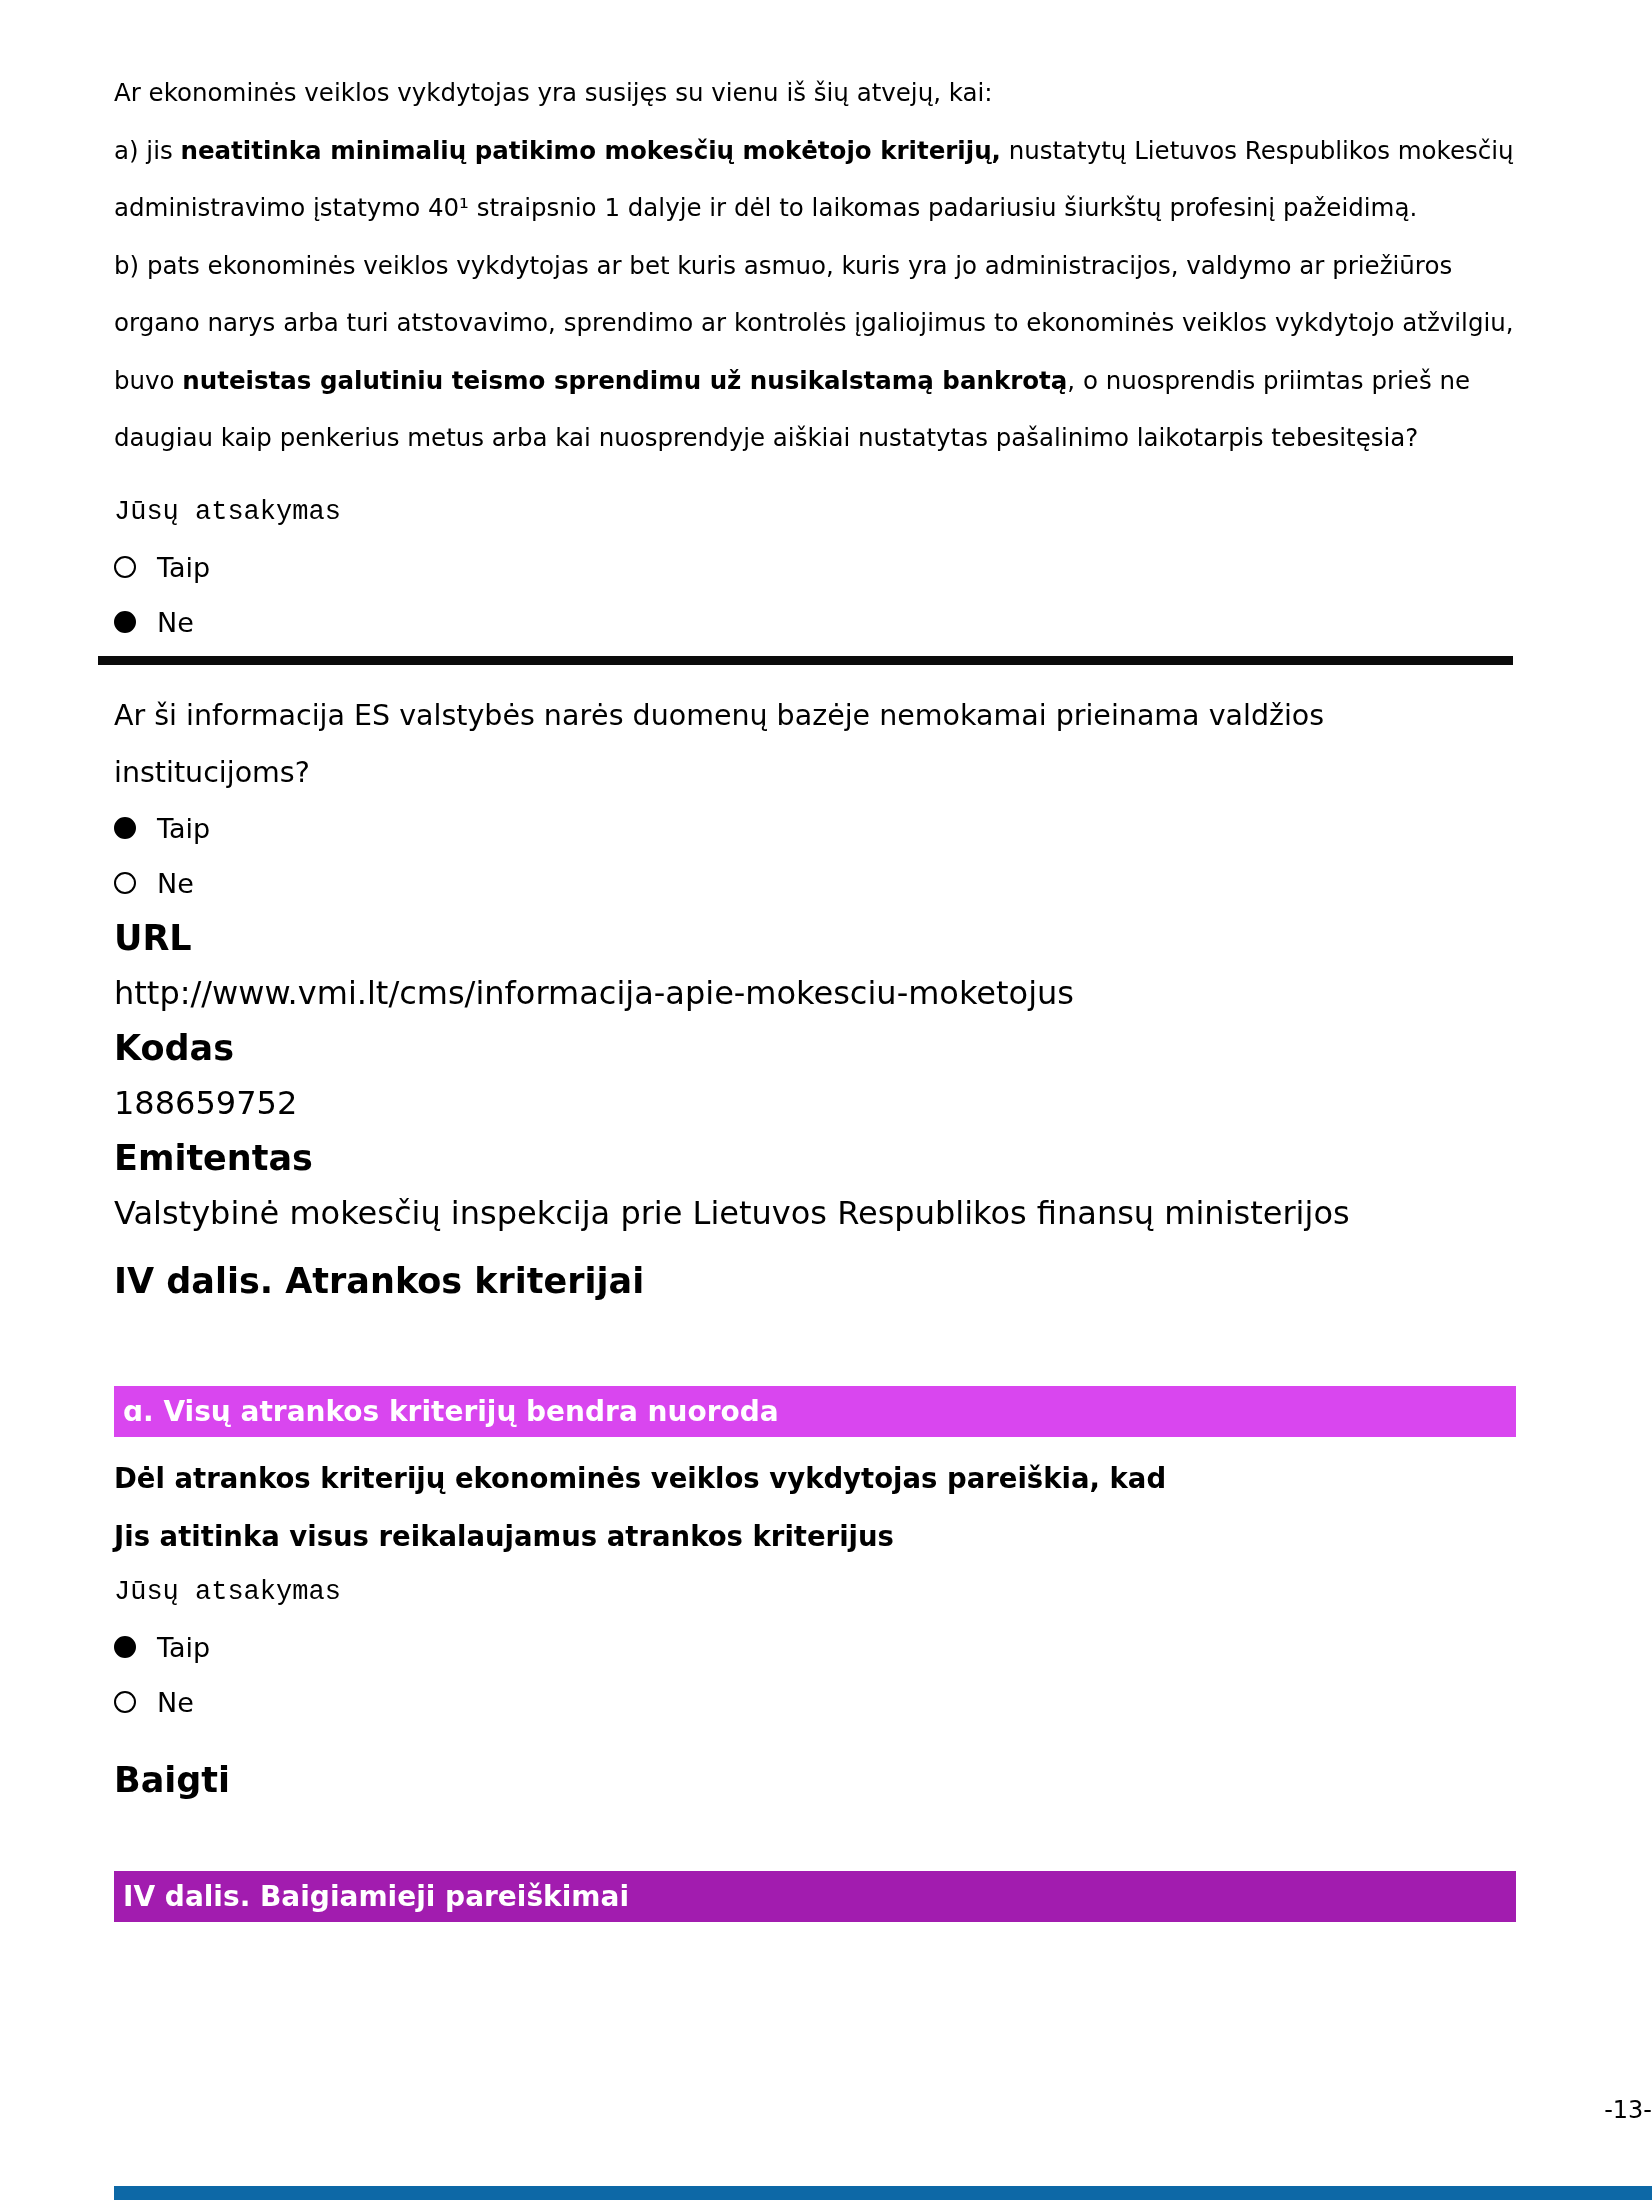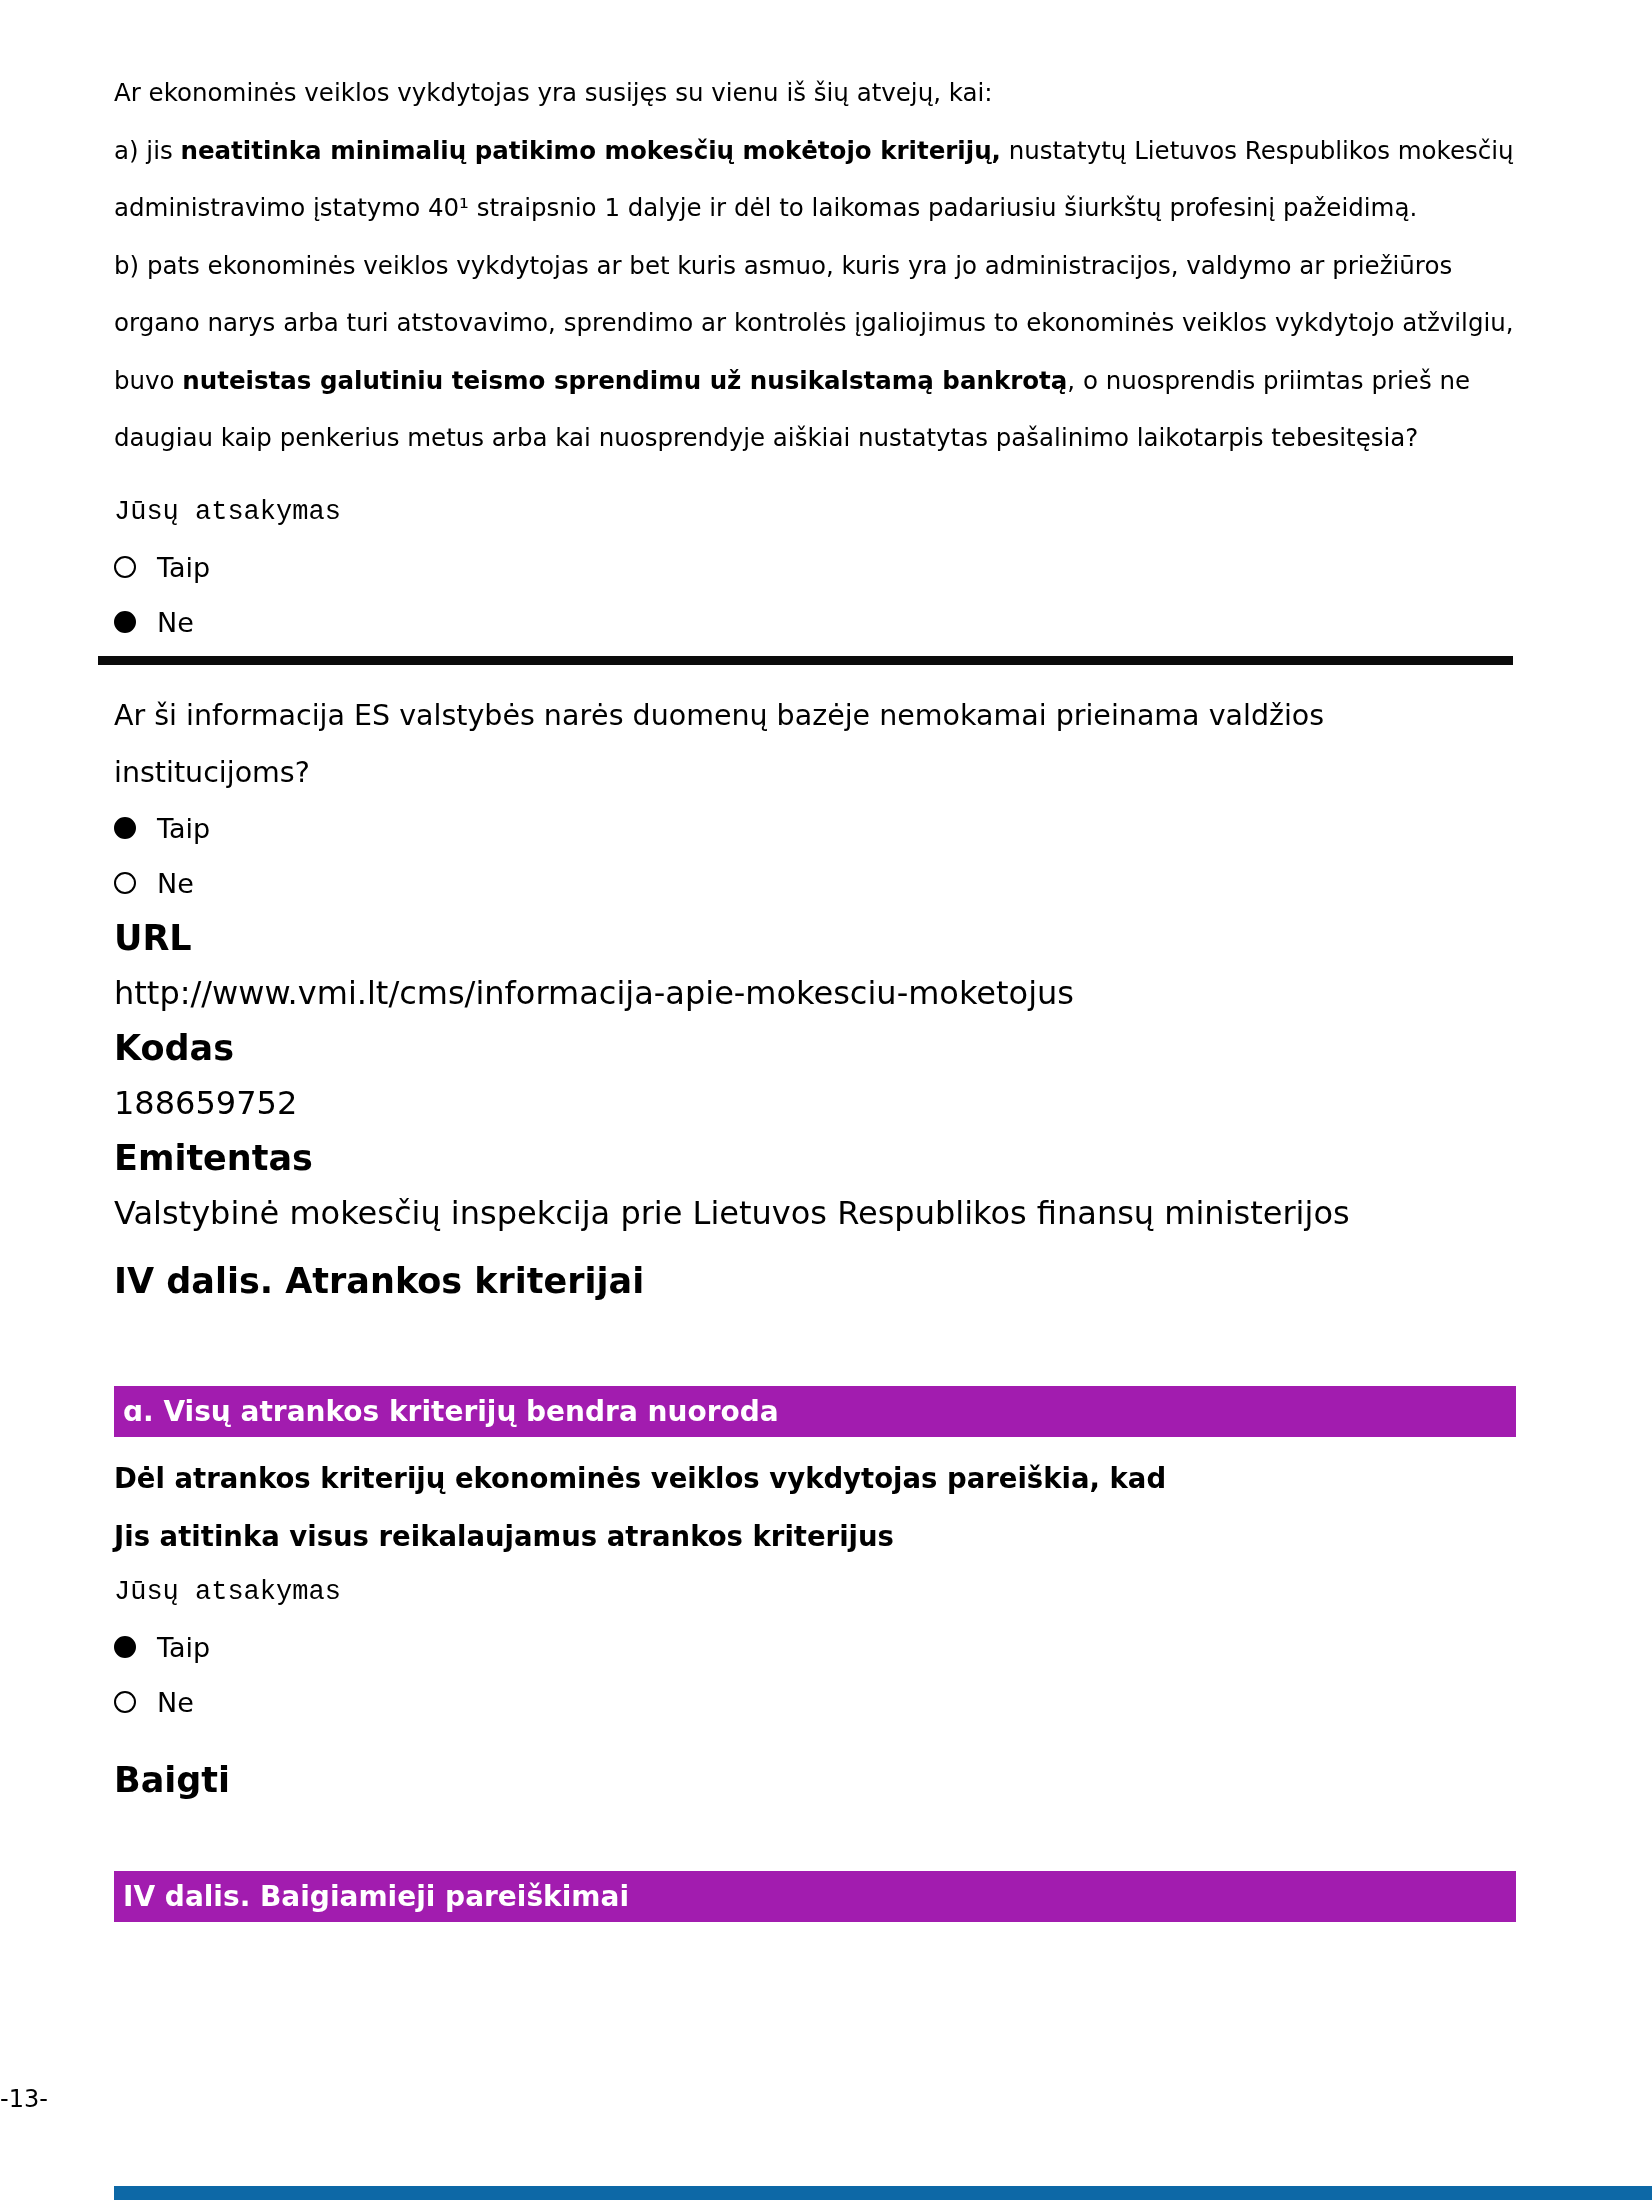--- a/index.html
+++ b/index.html
@@ -48,22 +48,22 @@
     height:51px; display:flex; align-items:center;
     color:#fff; font-weight:700; font-size:28px;
     padding-left:9px; width:100%;
   }
   .banner-1 { margin-top:83px; }
   .banner-2 { margin-top:69px; }
 
   .statement { font-size:27.5px; line-height:58px; font-weight:700; margin-top:12px; }
 
   .page-number {
-    position:absolute; left:0; bottom:87px; width:100%;
-    text-align:left; font-size:24px;
+    position:absolute; left:0; bottom:76px; width:100%;
+    text-align:right; font-size:24px;
   }
   .bottom-strip {
     position:absolute; left:114px; right:0; bottom:0; height:14px;
   }
 </style>
 </head>
 <body>
 
 <div class="page">
 
@@ -104,21 +104,21 @@
   <div class="field-value">http://www.vmi.lt/cms/informacija-apie-mokesciu-moketojus</div>
 
   <div class="field-label">Kodas</div>
   <div class="field-value">188659752</div>
 
   <div class="field-label">Emitentas</div>
   <div class="field-value">Valstybinė mokesčių inspekcija prie Lietuvos Respublikos finansų ministerijos</div>
 
   <div class="h1 h1-selection">IV dalis. Atrankos kriterijai</div>
 
-  <div class="banner banner-1" style="background: #a21caf;">ɑ. Visų atrankos kriterijų bendra nuoroda</div>
+  <div class="banner banner-1" style="background: #d946ef;">ɑ. Visų atrankos kriterijų bendra nuoroda</div>
 
   <div class="statement">
     <div>Dėl atrankos kriterijų ekonominės veiklos vykdytojas pareiškia, kad</div>
     <div>Jis atitinka visus reikalaujamus atrankos kriterijus</div>
   </div>
 
   <div>
     <div class="answer-label">Jūsų atsakymas</div>
     <div class="radio-row">
       <span class="radio checked"></span>

